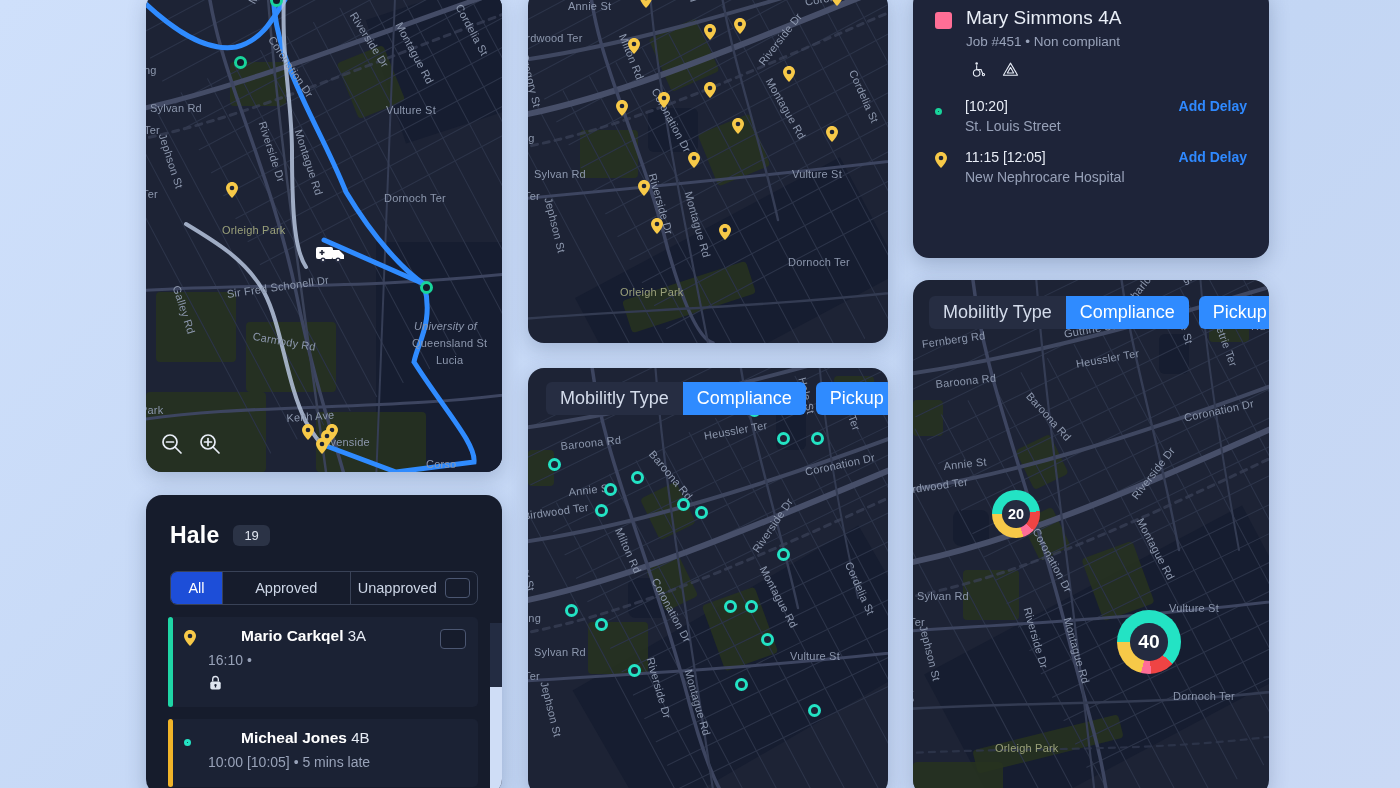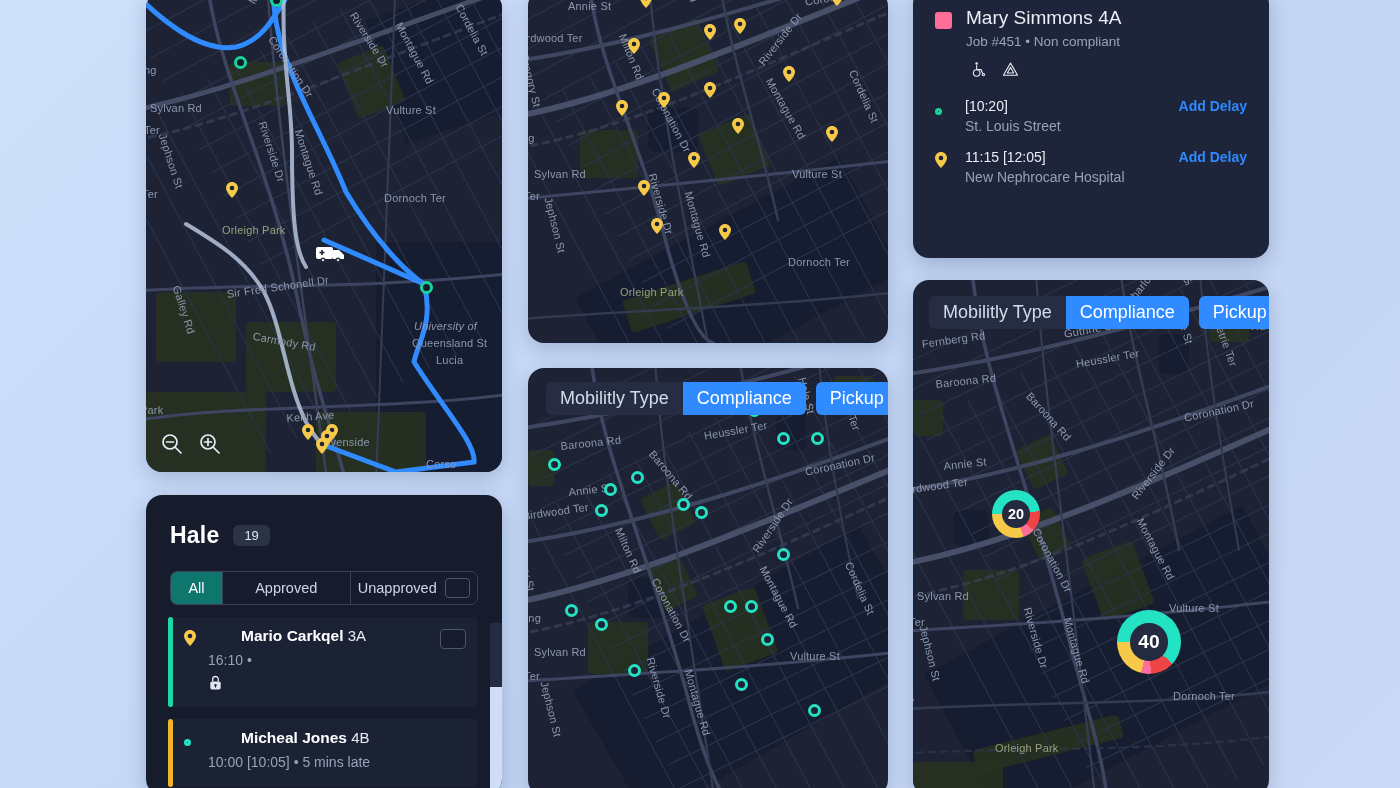--- a/index.html
+++ b/index.html
@@ -38,21 +38,21 @@
   #jobs-panel { position:absolute; left:146px; top:495px; width:356px; height:300px;
                 background:#161c2c; border-radius:16px; box-shadow:0 6px 20px rgba(30,50,90,.25); overflow:hidden; }
   .jobs-head { display:flex; align-items:center; gap:14px; padding:27px 24px 0 24px; }
   .jobs-title { color:#fff; font-size:23px; font-weight:bold; letter-spacing:.2px; }
   .jobs-count { background:#2b3346; color:#dfe5f0; font-size:13px; padding:3px 11px; border-radius:6px; }
 
   .seg { display:flex; margin:22px 24px 0 24px; border:1px solid #394257; border-radius:7px; overflow:hidden; height:34px; }
   .seg-item { flex:1; display:flex; align-items:center; justify-content:center; gap:8px;
               color:#cdd6e6; font-size:14.5px; border-right:1px solid #394257; cursor:pointer; background:transparent; }
   .seg-item:last-child { border-right:none; }
-  .seg-item.active { background:#0f766e; color:#fff; flex:0 0 52px; }
+  .seg-item.active { background:#1d4ed8; color:#fff; flex:0 0 52px; }
   .mini-check { width:25px; height:20px; border:1px solid #4b5671; border-radius:4px; background:#161c2c; }
 
   .job-row { position:relative; display:flex; margin:12px 24px 0 22px; background:#1b2234; border-radius:5px;
              padding:10px 12px 12px 16px; min-height:68px; }
   .job-bar { position:absolute; left:0; top:0; bottom:0; width:5px; border-radius:3px; }
   .job-icon { width:18px; margin-right:6px; padding-top:3px; }
   .job-main { flex:1; }
   .job-name { color:#fff; font-size:15.5px; font-weight:bold;margin-left:33px; }
   .job-name span.suffix { font-weight:normal; color:#e7ecf5; font-size:15px; }
   .job-time { color:#98a2b8; font-size:14px; margin-top:7px; }

